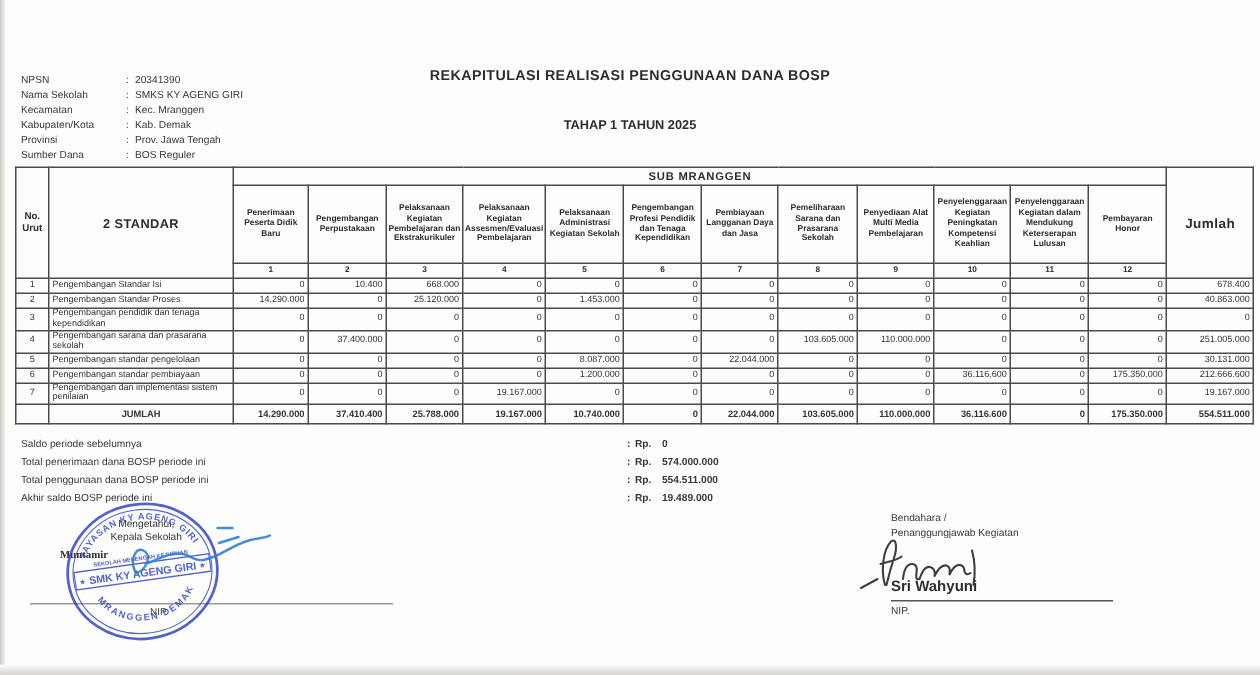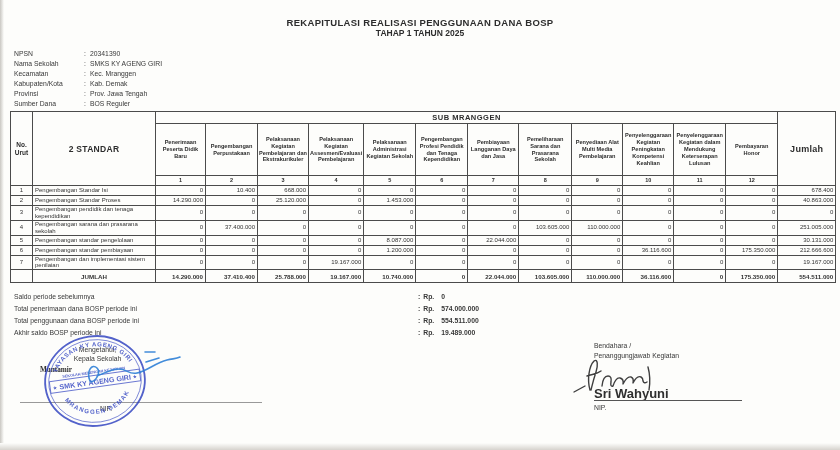--- a/index.html
+++ b/index.html
@@ -1,23 +1,23 @@
 <!DOCTYPE html>
 <html><head>
 <meta charset="utf-8">
 <style>
   html,body{margin:0;padding:0;background:#e8e8e6;}
   .page{position:relative;width:840px;height:450px;background:#fdfdfb;font-family:"Liberation Sans",sans-serif;overflow:hidden;}
   .edge-left{position:absolute;left:0;top:0;width:4px;height:100%;background:linear-gradient(90deg,#c9c7c2,#fdfdfb);}
   .edge-bottom{position:absolute;left:0;bottom:0;width:100%;height:7px;background:linear-gradient(0deg,#d6d3ce,#fdfdfb);}
 
-  .doc-title{position:absolute;left:0;width:100%;text-align:center;font-weight:bold;color:#2d2d2d;}
+  .doc-title{position:absolute;left:0;width:100%;text-align:center;font-weight:bold;color:#2d2d2d;margin-top:28px;}
   .t1{top:17px;font-size:9.5px;letter-spacing:.3px;}
   .t2{top:28px;font-size:8.5px;}
-  .t3{top:28px;font-size:8.5px;}
+  .t3{top:50px;font-size:8.5px;}
 
   .school-info{position:absolute;top:49px;left:14px;font-size:6.8px;color:#383838;}
   .info-row{height:10px;line-height:10px;}
   .i-label{display:inline-block;width:70px;}
   .i-colon{display:inline-block;width:6px;}
 
   table.main{position:absolute;top:111px;left:10px;border-collapse:collapse;table-layout:fixed;color:#333;}
   table.main th,table.main td{border:1px solid #4b4b4b;padding:0 2px;overflow:hidden;}
   tr.rowA{height:12px;}
   th.subprog{font-size:7.5px;letter-spacing:.5px;color:#2d2d2d;}
@@ -43,21 +43,21 @@
   .s-val{font-weight:bold;}
 
   .abs{position:absolute;color:#383838;}
   .sig-left-l1{top:346px;left:40px;width:115px;text-align:center;font-size:6.8px;}
   .sig-left-l2{top:355px;left:40px;width:115px;text-align:center;font-size:6.8px;}
   .sig-left-name{top:366px;left:40px;width:115px;text-align:left;font-size:7.2px;font-weight:bold;color:#2f2f2f;font-family:Liberation Serif, serif;}
   .sig-left-line{top:402px;left:20px;width:242px;height:1px;background:#999;}
   .sig-left-nip{top:405px;left:100px;font-size:6.6px;}
   .sig-right-l1{top:342px;left:594px;font-size:6.8px;}
   .sig-right-l2{top:352px;left:594px;font-size:6.8px;}
-  .sig-right-name{top:386px;left:594px;font-size:13px;font-weight:bold;color:#2f2f2f;text-align:center;}
+  .sig-right-name{top:386px;left:594px;font-size:10px;font-weight:bold;color:#2f2f2f;text-align:center;}
   .sig-right-line{top:400px;left:594px;width:148px;height:1px;background:#555;}
   .sig-right-nip{top:404px;left:594px;font-size:6.8px;}
 
   .stamp-wrap{position:absolute;top:334px;left:42px;width:106px;height:94px;transform:rotate(-8deg);opacity:.82;}
   .sig-blue{position:absolute;top:348px;left:75px;width:120px;height:45px;}
   .sig-dark{position:absolute;top:354px;left:568px;width:100px;height:42px;}
 </style>
 </head>
 <body>
 

